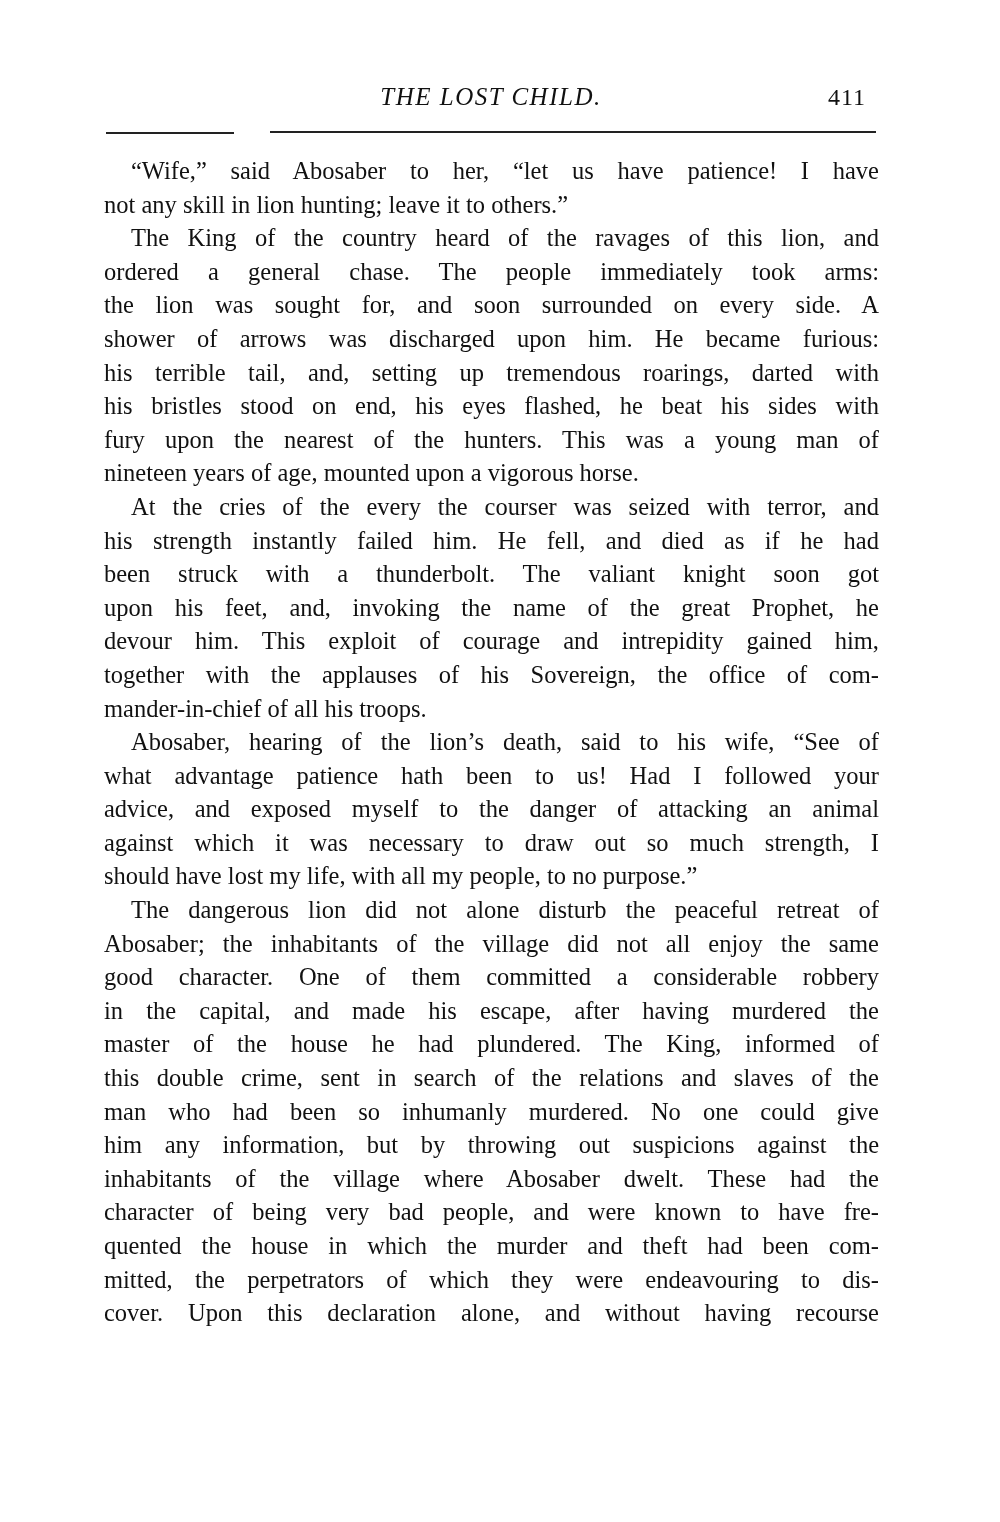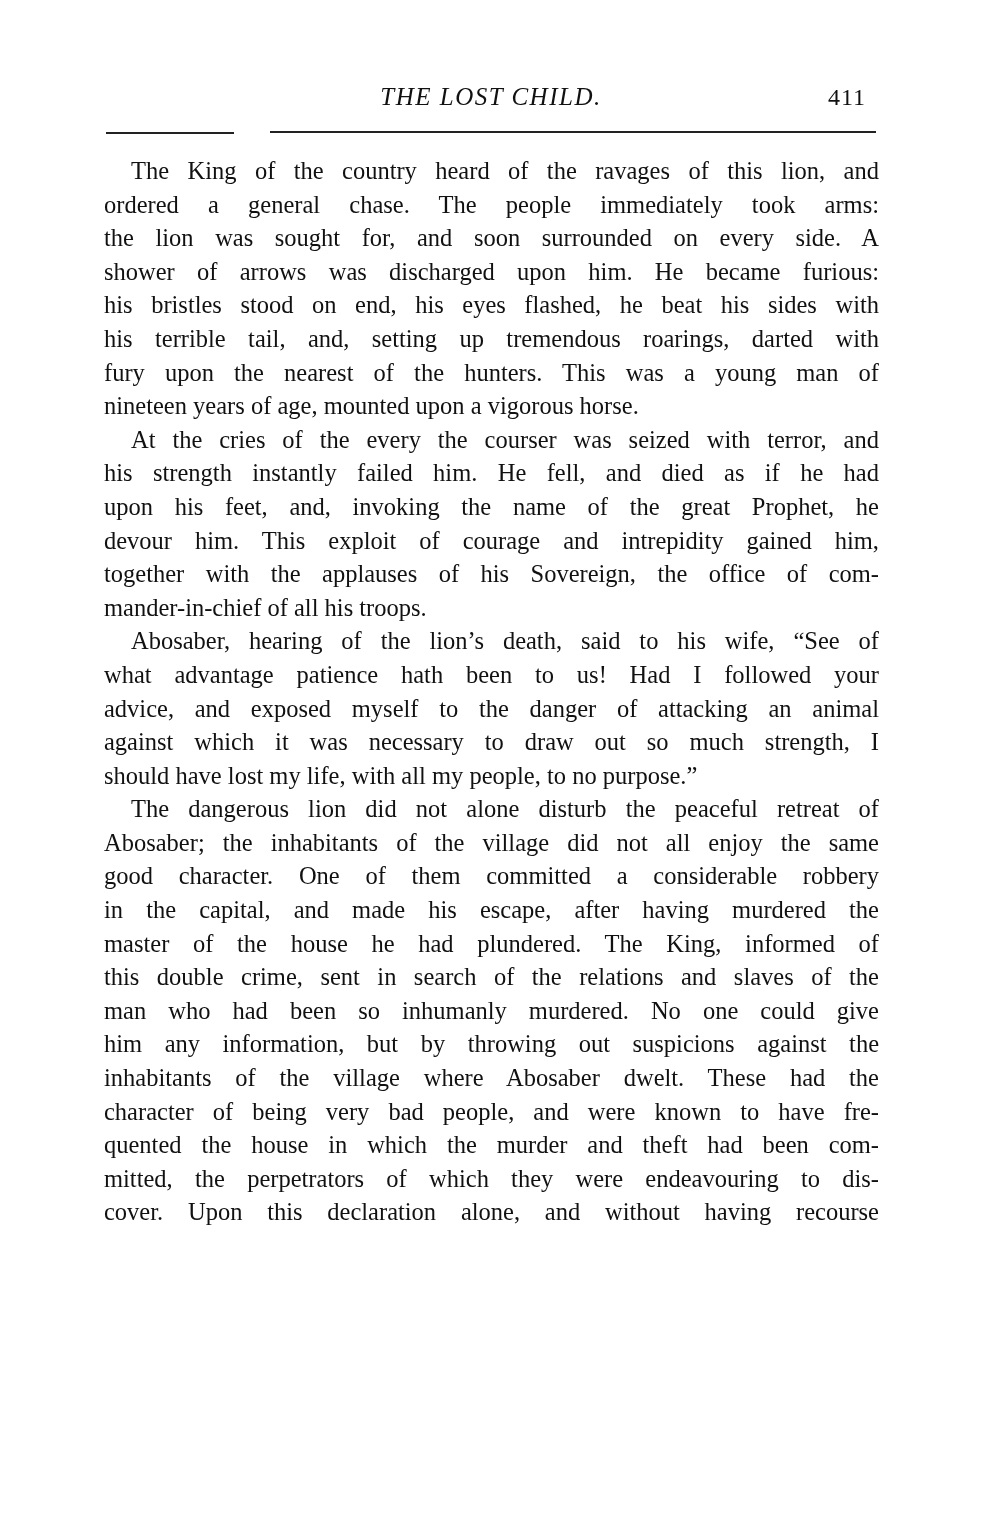--- a/index.html
+++ b/index.html
@@ -92,32 +92,37 @@
   <div class="running-head">
     <div class="running-title">THE LOST CHILD.</div>
     <div class="page-number">411</div>
   </div>
 
   <div class="head-rule-left"></div>
   <div class="head-rule-right"></div>
 
   <div class="body-text" id="body-text">
       <div class="para-block">
+        <span class="line indent">“Wife,” said Abosaber to her, “let us have patience! I have</span>
+        <span class="line last">not any skill in lion hunting; leave it to others.”</span>
+      </div>
+      <div class="para-block">
         <span class="line indent">The King of the country heard of the ravages of this lion, and</span>
         <span class="line">ordered a general chase. The people immediately took arms:</span>
         <span class="line">the lion was sought for, and soon surrounded on every side. A</span>
         <span class="line">shower of arrows was discharged upon him. He became furious:</span>
+        <span class="line">his terrible tail, and, setting up tremendous roarings, darted with</span>
         <span class="line">his bristles stood on end, his eyes flashed, he beat his sides with</span>
-        <span class="line">his terrible tail, and, setting up tremendous roarings, darted with</span>
         <span class="line">fury upon the nearest of the hunters. This was a young man of</span>
         <span class="line last">nineteen years of age, mounted upon a vigorous horse.</span>
       </div>
       <div class="para-block">
         <span class="line indent">At the cries of the every the courser was seized with terror, and</span>
         <span class="line">his strength instantly failed him. He fell, and died as if he had</span>
+        <span class="line">been struck with a thunderbolt. The valiant knight soon got</span>
         <span class="line">upon his feet, and, invoking the name of the great Prophet, he</span>
         <span class="line">devour him. This exploit of courage and intrepidity gained him,</span>
         <span class="line">together with the applauses of his Sovereign, the office of com-</span>
         <span class="line last">mander-in-chief of all his troops.</span>
       </div>
       <div class="para-block">
         <span class="line indent">Abosaber, hearing of the lion’s death, said to his wife, “See of</span>
         <span class="line">what advantage patience hath been to us! Had I followed your</span>
         <span class="line">advice, and exposed myself to the danger of attacking an animal</span>
         <span class="line">against which it was necessary to draw out so much strength, I</span>

